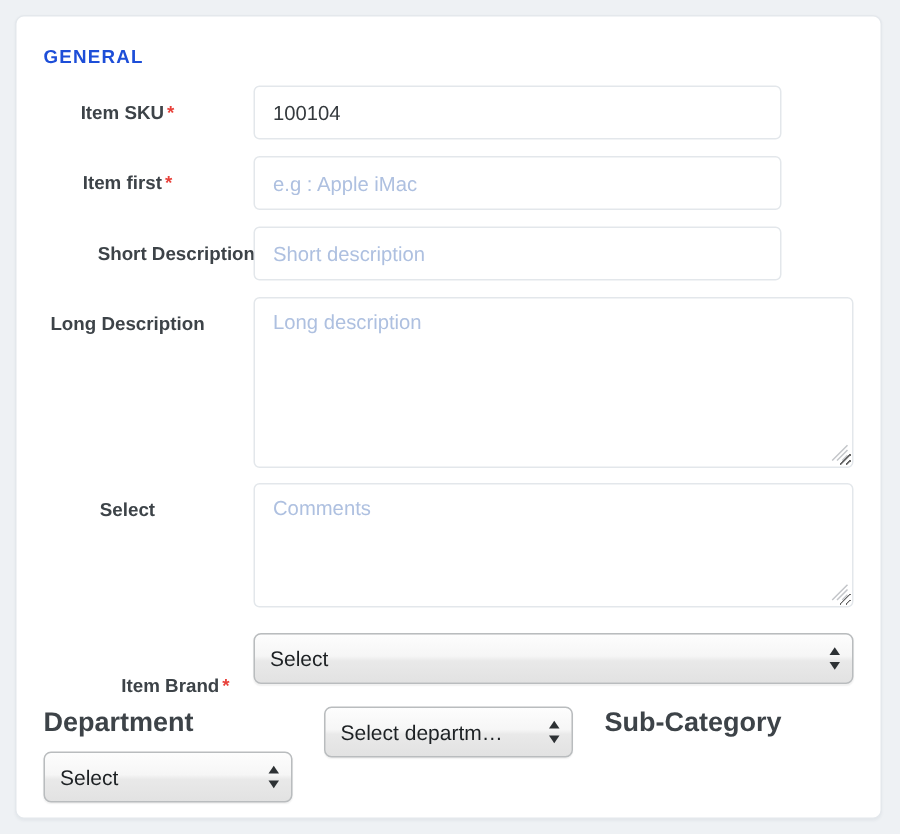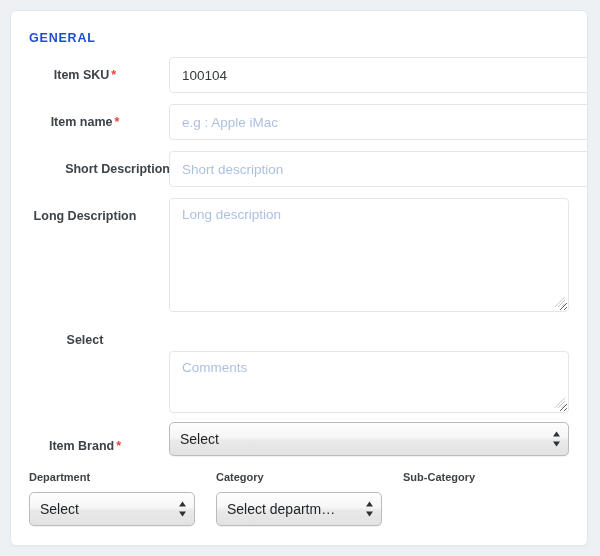--- a/index.html
+++ b/index.html
@@ -75,21 +75,21 @@
   }
 
   .ctrl-wrap {
     position: absolute;
     left: 158px;
     width: 400px;
   }
 
   input.txt {
     display: block;
-    width: 432px;
+    width: 352px;
     height: 36px;
     box-sizing: border-box;
     padding: 6px 12px;
     font-family: "Liberation Sans", sans-serif;
     font-size: 13.5px;
     color: #34393d;
     background: #ffffff;
     border: 1px solid #e3e7eb;
     border-radius: 4px;
     outline: none;
@@ -155,21 +155,21 @@
     height: 18px;
     pointer-events: none;
   }
 
   
   .col {
     position: absolute;
     top: 460px;
   }
   .col-label {
-    font-size: 11px;
+    font-size: 18px;
     font-weight: bold;
     color: #3d4348;
     white-space: nowrap;
     margin-bottom: 9px;
     display: block;
   }
 
   .resize-grip {
     position: absolute;
     pointer-events: none;
@@ -187,21 +187,21 @@
     <div class="section-title">GENERAL</div>
 
     <div class="frow" style="top:46px;">
       <div class="flabel" style="top:11px;"><span>Item SKU</span><span class="req">*</span></div>
       <div class="ctrl-wrap">
         <input class="txt" type="text" value="100104" style="">
       </div>
     </div>
 
     <div class="frow" style="top:93px;">
-      <div class="flabel" style="top:11px;"><span>Item name</span><span class="req">*</span></div>
+      <div class="flabel" style="top:11px;"><span>Item first</span><span class="req">*</span></div>
       <div class="ctrl-wrap">
         <input class="txt" type="text" placeholder="e.g : Apple iMac" style="">
       </div>
     </div>
 
     <div class="frow" style="top:140px;">
       <div class="flabel" style="top:11px;padding-left:36px;"><span>Short Description</span><span class="req">*</span></div>
       <div class="ctrl-wrap">
         <input class="txt" type="text" placeholder="Short description" style="">
       </div>
@@ -213,29 +213,29 @@
         <textarea class="ta" style="height: 114px;" placeholder="Long description"></textarea>
         <svg class="resize-grip" style="right:3px; bottom:4px;" viewBox="0 0 12 12">
           <path d="M11 4 L4 11 M11 7.5 L7.5 11 M11 0.8 L0.8 11" stroke="#7b8089" stroke-width="1" fill="none"></path>
         </svg>
       </div>
     </div>
 
     <div class="frow" style="top:311px;">
       <div class="flabel" style="top:11px;"><span>Select</span></div>
       <div class="ctrl-wrap">
-        <textarea class="ta" style="height: 62px; margin-top: 29px;" placeholder="Comments"></textarea>
+        <textarea class="ta" style="height: 83px;" placeholder="Comments"></textarea>
         <svg class="resize-grip" style="right:3px; bottom:4px;" viewBox="0 0 12 12">
           <path d="M11 4 L4 11 M11 7.5 L7.5 11 M11 0.8 L0.8 11" stroke="#7b8089" stroke-width="1" fill="none"></path>
         </svg>
       </div>
     </div>
 
     <div class="frow" style="top:411px;">
-      <div class="flabel" style="top:17px;"><span>Item Brand</span><span class="req">*</span></div>
+      <div class="flabel" style="top:28px;margin-left:32px;"><span>Item Brand</span><span class="req">*</span></div>
       <div class="ctrl-wrap">
         <span class="selwrap">
           <select class="sel" style="width:400px;">
             <option>Select</option>
           </select>
           <svg class="stepper" viewBox="0 0 9 18">
             <path d="M4.5 1.5 L8 6.6 L1 6.6 Z" fill="#2d3134"></path>
             <path d="M4.5 16.5 L8 11.4 L1 11.4 Z" fill="#2d3134"></path>
           </svg>
         </span>
@@ -249,21 +249,20 @@
           <option>Select</option>
         </select>
         <svg class="stepper" viewBox="0 0 9 18">
           <path d="M4.5 1.5 L8 6.6 L1 6.6 Z" fill="#2d3134"></path>
           <path d="M4.5 16.5 L8 11.4 L1 11.4 Z" fill="#2d3134"></path>
         </svg>
       </span>
     </div>
 
     <div class="col" style="left:205px;">
-      <span class="col-label">Category</span>
       <span class="selwrap">
         <select class="sel" style="width:166px;">
           <option>Select department first</option>
         </select>
         <svg class="stepper" viewBox="0 0 9 18">
           <path d="M4.5 1.5 L8 6.6 L1 6.6 Z" fill="#2d3134"></path>
           <path d="M4.5 16.5 L8 11.4 L1 11.4 Z" fill="#2d3134"></path>
         </svg>
       </span>
     </div>

